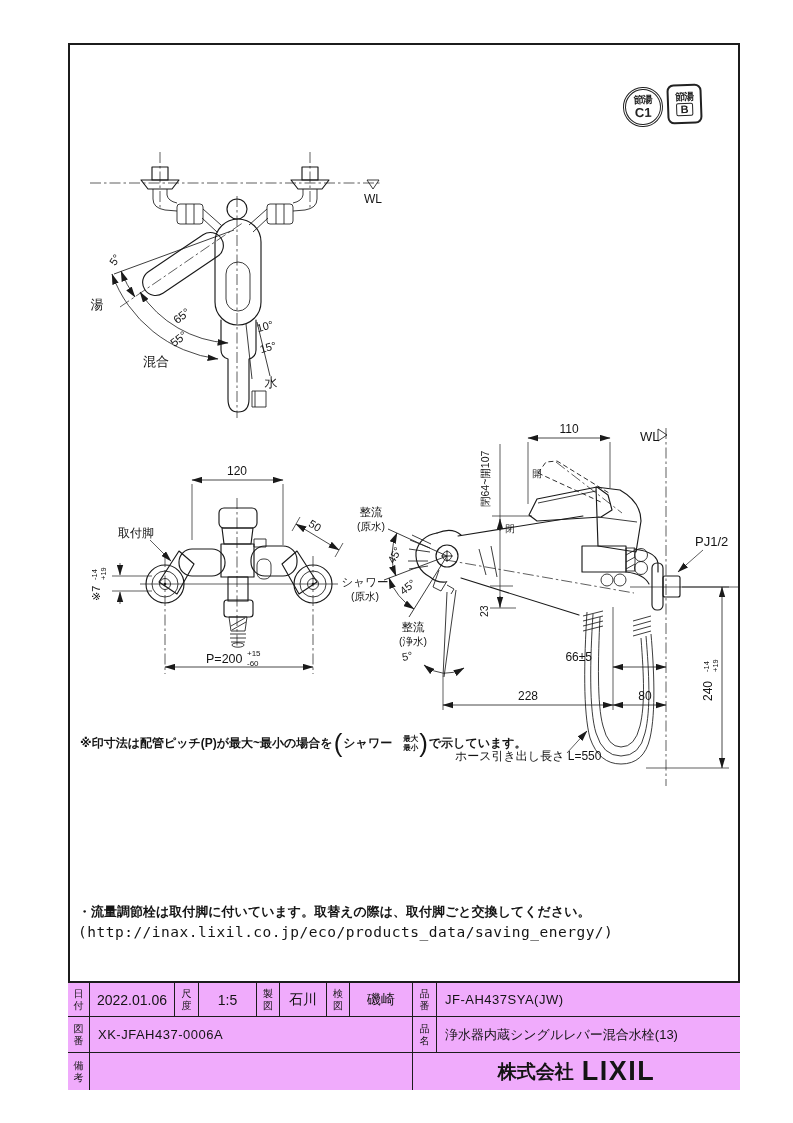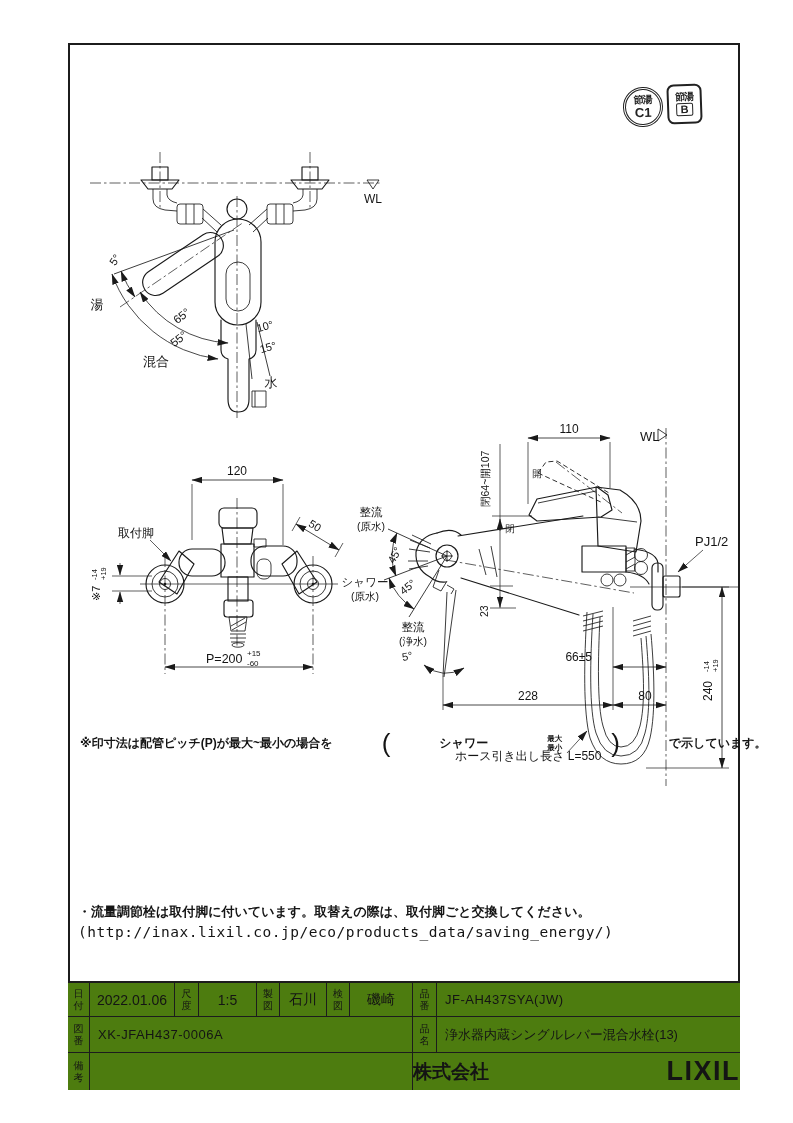--- a/index.html
+++ b/index.html
@@ -17,40 +17,40 @@
   svg .arr1{marker-end:url(#arr);}
   svg text{fill:#141414;font-family:"Liberation Sans","DejaVu Sans",sans-serif;}
   .badge{position:absolute;display:flex;flex-direction:column;align-items:center;justify-content:center;
          color:#222;font-weight:bold;transform:rotate(-2deg);box-sizing:border-box;line-height:1;}
   .badge-circle{left:623px;top:87px;width:40px;height:40px;border:3.5px double #222;border-radius:50%;}
   .badge-square{left:667px;top:84px;width:35px;height:40px;border:2.5px solid #222;border-radius:7px;}
   .badge .t1{font-size:10px;letter-spacing:-1px;}
   .badge .t2{font-size:13px;margin-top:1px;}
   .badge-square .b-box{border:1.5px solid #222;border-radius:2px;padding:0 4px;font-size:11px;margin-top:1px;}
   .remark{position:absolute;left:80px;top:732px;display:flex;align-items:center;
-          font-size:12px;white-space:nowrap;font-weight:bold;gap:48px;}
+          font-size:12px;white-space:nowrap;font-weight:bold;}
   .remark .paren{font-size:26px;font-weight:400;line-height:.9;margin:0 1px;}
   .remark .frac{display:flex;flex-direction:column;font-size:7.5px;line-height:1.15;margin-left:11px;text-align:center;}
   .notes{position:absolute;left:78px;top:902px;font-size:13px;line-height:1.5;font-weight:bold;}
   .notes .url{font-family:"DejaVu Sans Mono","Liberation Mono",monospace;font-size:14.5px;
               letter-spacing:.5px;font-weight:normal;}
   .tblock{position:absolute;left:68px;top:981px;width:672px;height:109px;border-top:2px solid #1c1c1c;
           display:grid;grid-template-columns:22px 85px 24px 58px 23px 47px 23px 63px 24px 1fr;
-          grid-template-rows:34px 36px 1fr;box-sizing:border-box;background:#4d7c0f;}
+          grid-template-rows:34px 36px 1fr;box-sizing:border-box;background:#f0abfc;}
   .cell{border-right:1.8px solid #1c1c1c;border-bottom:1.8px solid #1c1c1c;display:flex;align-items:center;
         justify-content:center;box-sizing:border-box;overflow:hidden;}
   .cell.last{border-right:none;}
   .cell.bot{border-bottom:none;}
   .span7{grid-column:span 7;}
   .span2{grid-column:span 2;}
   .vlabel{font-size:10px;line-height:1.15;text-align:center;padding:0 3px;word-break:break-all;}
   .val{font-size:14px;}
   .val-left{justify-content:flex-start;padding-left:8px;font-size:13px;letter-spacing:.5px;}
   .name-cell{font-size:13px;letter-spacing:0;}
-  .logo-cell{gap:8px;justify-content:space-between;}
+  .logo-cell{gap:8px;}
   .logo-kk{font-size:19px;font-weight:bold;}
   .logo-lixil{font-size:27px;font-weight:900;letter-spacing:1.5px;}
 </style>
 </head>
 <body>
 
 <div class="page">
   <div class="frame"></div>
 
   <svg class="overlay" width="793" height="1123" viewBox="0 0 793 1123">

